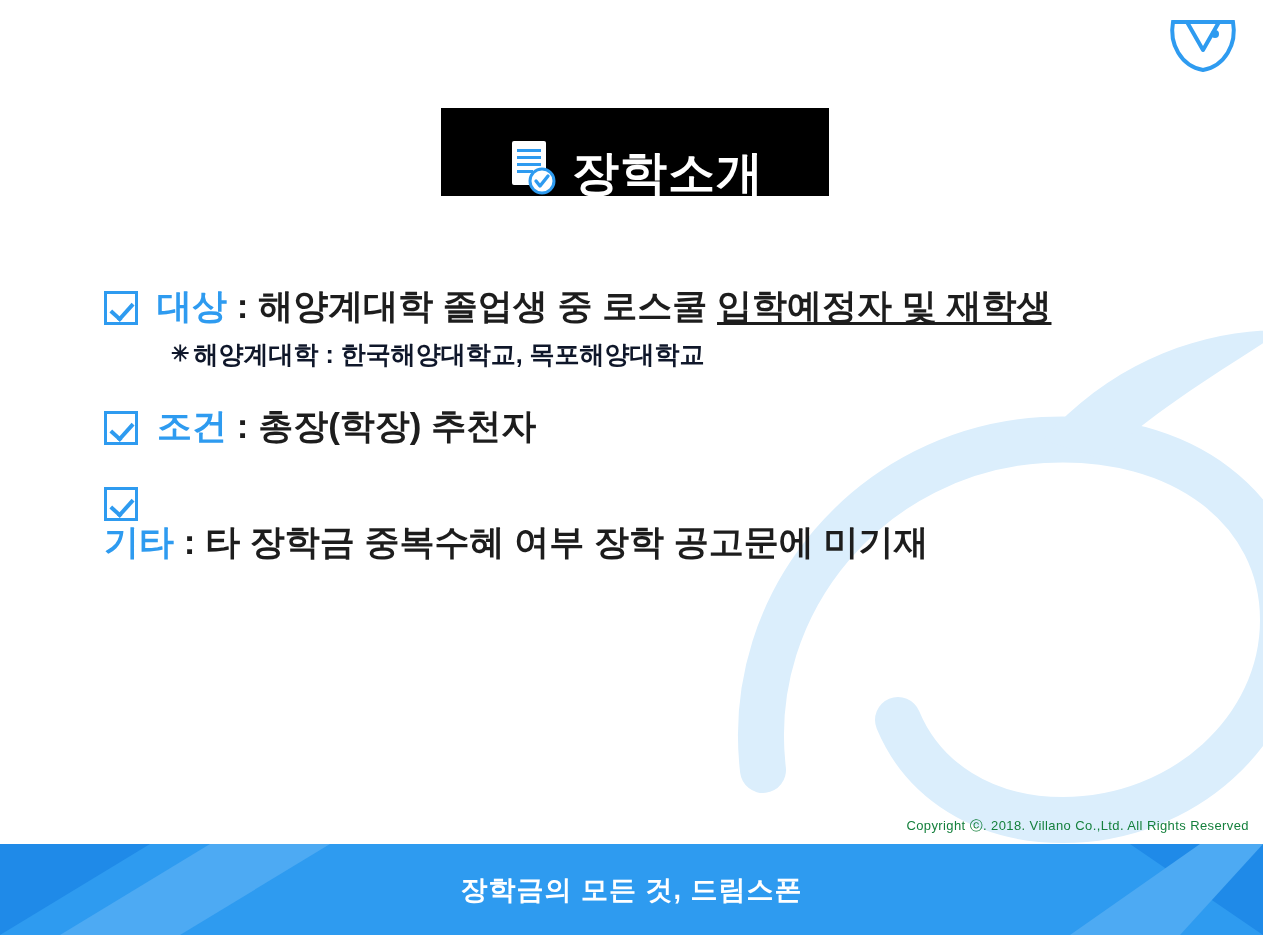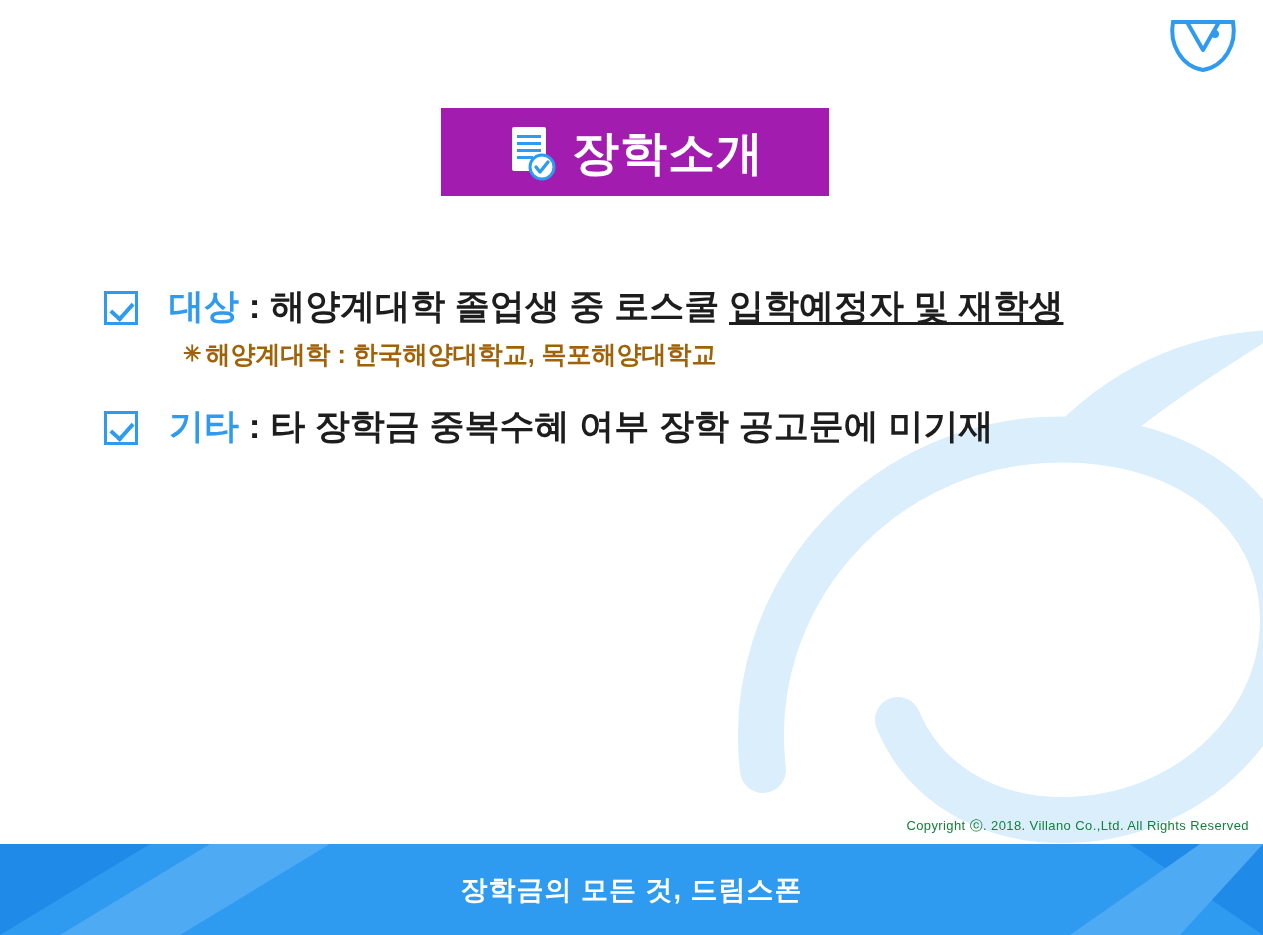--- a/index.html
+++ b/index.html
@@ -38,23 +38,23 @@
     height: 62px;
   }
 
   
   .title-banner {
     position: absolute;
     left: 441px;
     top: 108px;
     width: 388px;
     height: 88px;
-    background: #a21caf;
+    background: #000000;
     display: flex;
-    align-items: center;
+    align-items: flex-end;
     justify-content: center;
     gap: 14px;
   }
   .title-banner .doc-icon {
     width: 52px;
     height: 58px;
     flex: 0 0 auto;
     margin-top: 2px;
   }
   .title-text {
@@ -70,23 +70,22 @@
   .list {
     position: absolute;
     left: 104px;
     top: 285px;
     width: 1080px;
   }
   .row {
     display: flex;
     align-items: flex-start;
     margin-bottom: 34px;
-    gap: 12px;
-  }
-  .row:last-child { margin-bottom: 4px; }
+  }
+  .row:last-child { margin-bottom: 4px; flex-direction: column; }
 
   .checkbox {
     flex: 0 0 auto;
     width: 34px;
     height: 34px;
     border: 3px solid #2e9bf0;
     box-sizing: border-box;
     position: relative;
     margin-top: 6px;
     margin-right: 19px;
@@ -119,21 +118,21 @@
   .sep {
     color: #1d1d1d;
   }
   .under {
     text-decoration: underline;
     text-underline-offset: 4px;
   }
   .note {
     font-size: 25px;
     font-weight: bold;
-    color: #a16207;
+    color: #0f172a;
     margin-top: 12px;
     margin-left: 14px;
     white-space: nowrap;
   }
   .note .star {
     font-size: 22px;
     vertical-align: 2px;
     margin-right: 4px;
   }
 
@@ -217,20 +216,30 @@
         <div class="line-main">
           <span class="label">대상</span>
           <span class="sep">:</span>
           <span>해양계대학 졸업생 중 로스쿨 </span><span class="under">입학예정자 및 재학생</span><span></span>
         </div>
         <div class="note"><span class="star">✳</span><span>해양계대학 : 한국해양대학교, 목포해양대학교</span></div>
       </div>
     </div>
 
 
+    <div class="row">
+      <div class="checkbox"></div>
+      <div class="row-body">
+        <div class="line-main">
+          <span class="label">조건</span>
+          <span class="sep">:</span>
+          <span>총장(학장) 추천자</span><span class="under"></span><span></span>
+        </div>
+      </div>
+    </div>
 
 
     <div class="row">
       <div class="checkbox"></div>
       <div class="row-body">
         <div class="line-main">
           <span class="label">기타</span>
           <span class="sep">:</span>
           <span>타 장학금 중복수혜 여부 장학 공고문에 미기재</span><span class="under"></span><span></span>
         </div>

